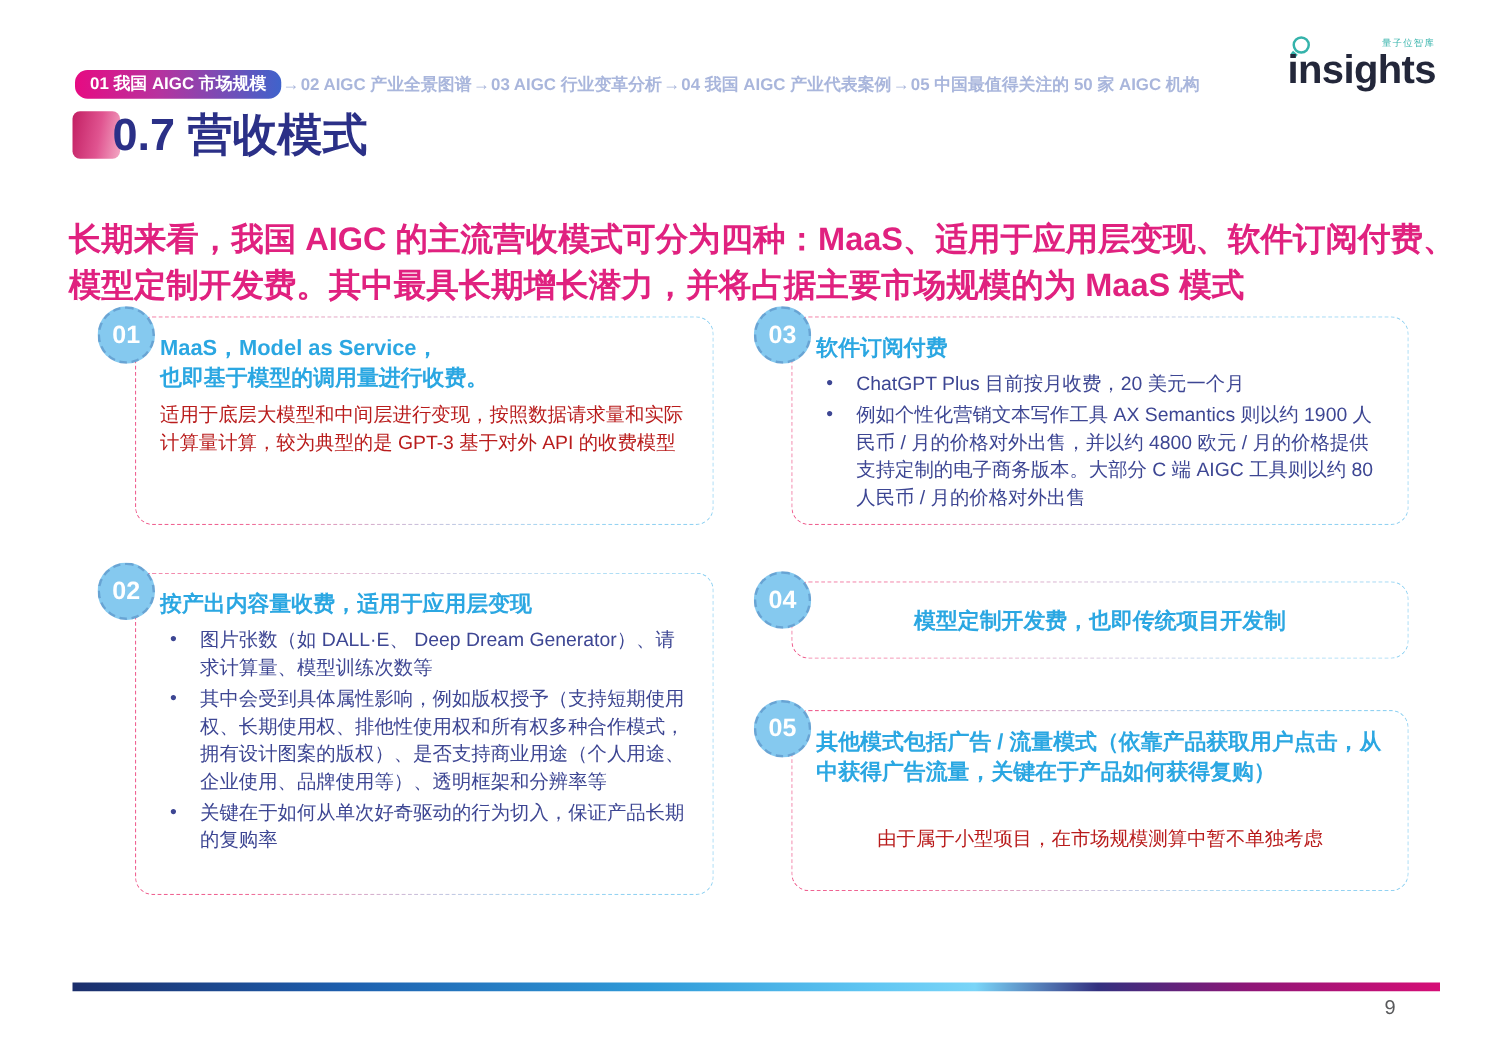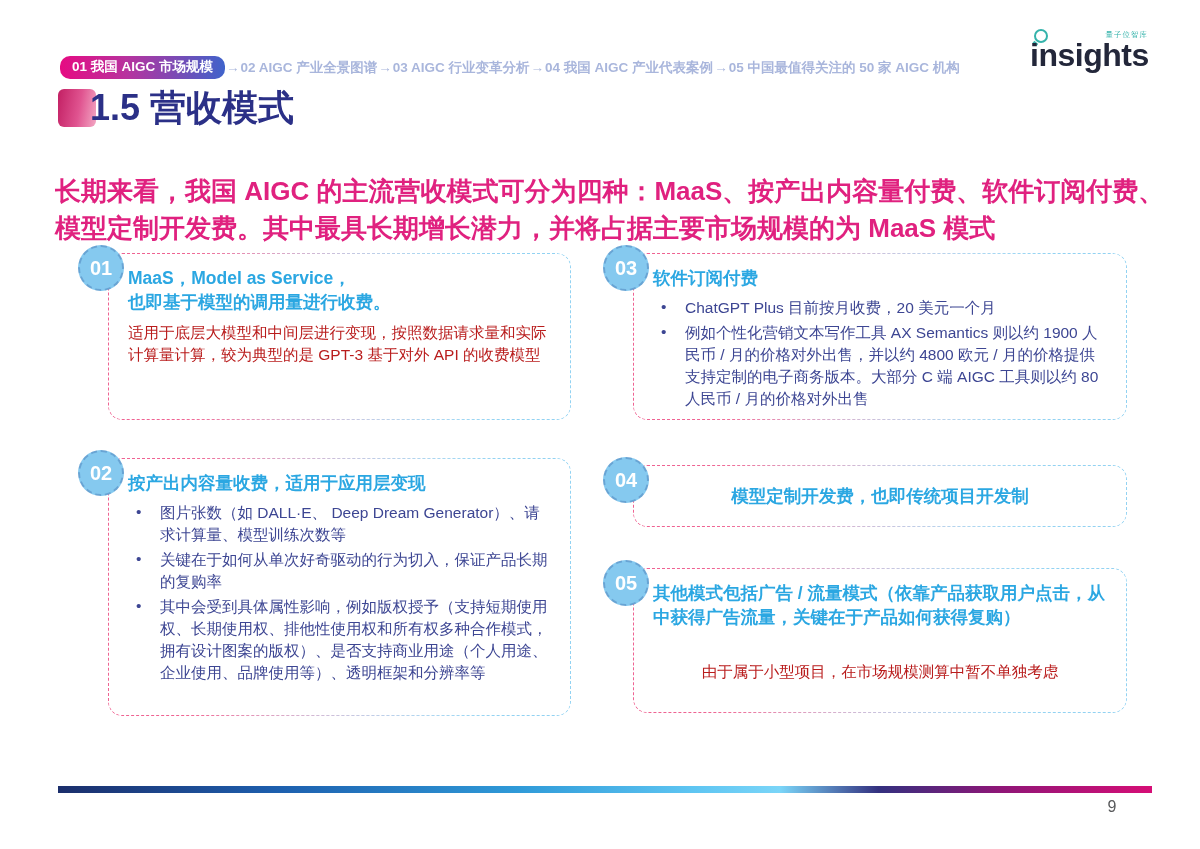--- a/index.html
+++ b/index.html
@@ -134,25 +134,25 @@
   </nav>
 
   <div class="logo">
     <span class="logo-mark"></span>
     <span class="logo-tagline">量子位智库</span>
     <span class="logo-text">insights</span>
   </div>
 
   <div class="title-row">
     <span class="title-marker"></span>
-    <h1 class="page-title">1.5 营收模式</h1>
+    <h1 class="page-title">0.7 营收模式</h1>
   </div>
 
   <p class="intro">
-    <span>长期来看，我国 AIGC 的主流营收模式可分为四种：MaaS、按产出内容量付费、软件订阅付费、</span><br>
+    <span>长期来看，我国 AIGC 的主流营收模式可分为四种：MaaS、适用于应用层变现、软件订阅付费、</span><br>
     <span>模型定制开发费。其中最具长期增长潜力，并将占据主要市场规模的为 MaaS 模式</span>
   </p>
 
   <section class="card card-1">
     <div class="badge">01</div>
     <div class="box">
       <div class="box-inner">
         <h3 class="box-title">MaaS，Model as Service，
 也即基于模型的调用量进行收费。</h3>
         <p class="box-body">适用于底层大模型和中间层进行变现，按照数据请求量和实际计算量计算，较为典型的是 GPT-3 基于对外 API 的收费模型</p>
@@ -160,22 +160,22 @@
     </div>
   </section>
 
   <section class="card card-2">
     <div class="badge">02</div>
     <div class="box">
       <div class="box-inner">
         <h3 class="box-title">按产出内容量收费，适用于应用层变现</h3>
         <ul class="bullets">
           <li>图片张数（如 DALL·E、 Deep Dream Generator）、请求计算量、模型训练次数等</li>
+          <li>其中会受到具体属性影响，例如版权授予（支持短期使用权、长期使用权、排他性使用权和所有权多种合作模式，拥有设计图案的版权）、是否支持商业用途（个人用途、企业使用、品牌使用等）、透明框架和分辨率等</li>
           <li>关键在于如何从单次好奇驱动的行为切入，保证产品长期的复购率</li>
-          <li>其中会受到具体属性影响，例如版权授予（支持短期使用权、长期使用权、排他性使用权和所有权多种合作模式，拥有设计图案的版权）、是否支持商业用途（个人用途、企业使用、品牌使用等）、透明框架和分辨率等</li>
         </ul>
       </div>
     </div>
   </section>
 
   <section class="card card-3">
     <div class="badge">03</div>
     <div class="box">
       <div class="box-inner">
         <h3 class="box-title">软件订阅付费</h3>

